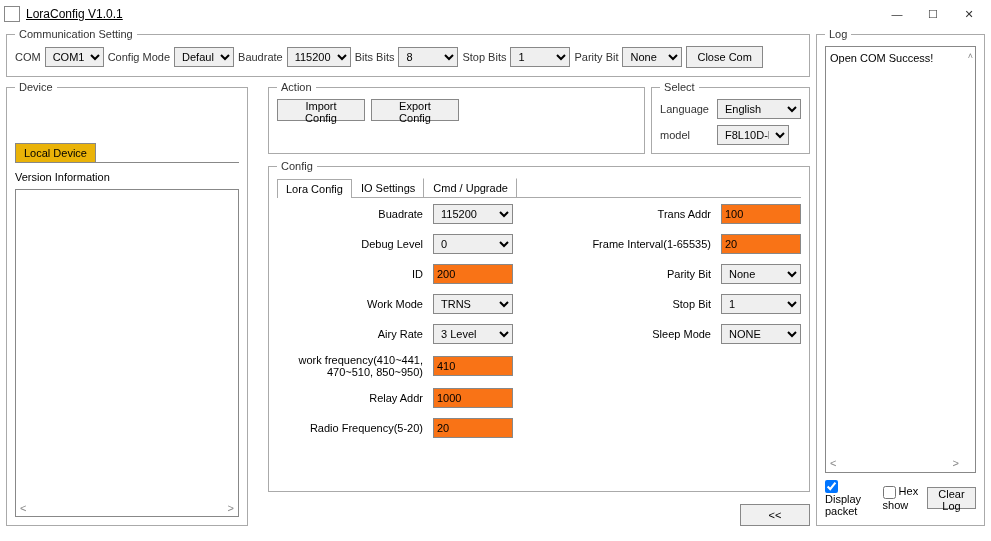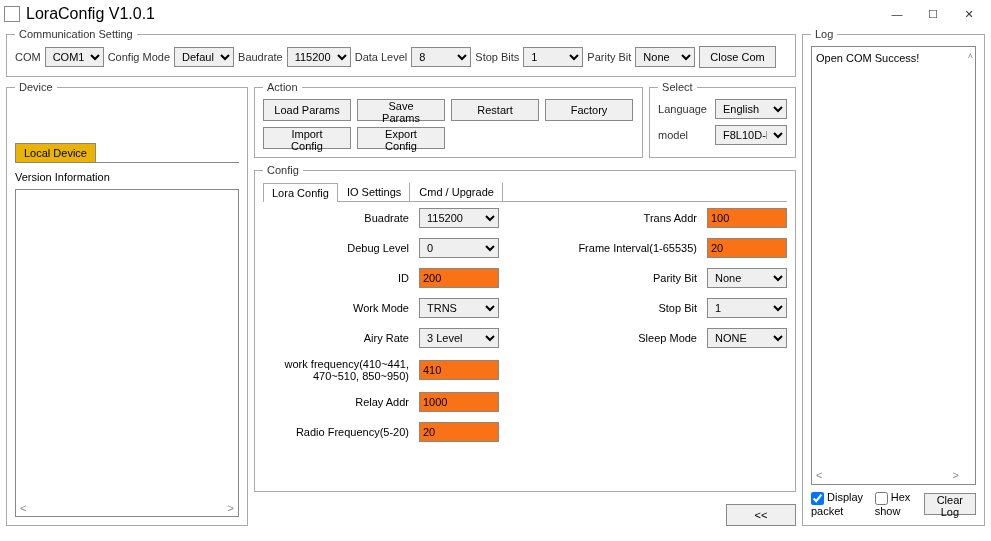--- a/index.html
+++ b/index.html
@@ -1,31 +1,31 @@
 <!DOCTYPE html>
 <html><head>
 <meta charset="utf-8">
 <style>
 * { box-sizing: border-box; font-family: "Segoe UI", Tahoma, sans-serif; font-size: 11px; }
 body { margin: 0; background: #fff; width: 991px; height: 541px; overflow: hidden; }
 .titlebar { display: flex; align-items: center; height: 28px; padding: 0 4px; }
 .titlebar .icon { width: 16px; height: 16px; margin-right: 6px; border: 1px solid #888; }
-.titlebar .title { flex: 1; font-size: 16px; }
+.titlebar .title { flex: 1; font-size: 12px; text-decoration: underline; }
 .winbtn { width: 36px; height: 24px; display: flex; align-items: center; justify-content: center; color: #333; }
 .content { display: flex; padding: 0 6px 6px 6px; gap: 6px; }
 .left { flex: 1; display: flex; flex-direction: column; gap: 4px; }
 .right { width: 218px; display: flex; flex-direction: column; }
 fieldset { border: 1px solid #aaa; padding: 6px 8px 8px 8px; margin: 0; position: relative; }
 fieldset > legend { padding: 0 4px; color: #333; }
 .row { display: flex; align-items: center; gap: 4px; flex-wrap: wrap; }
 label.lbl { color: #333; }
 select, input[type=text] { border: 1px solid #888; background: #f97316; height: 20px; padding: 0 3px; }
 select { background: #efefef; }
 button.btn { border: 1px solid #888; background: #f0f0f0; height: 22px; padding: 0 10px; cursor: pointer; }
-.mid { display: flex; gap: 6px; }
+.mid { display: flex; gap: 20px; }
 .device-box { width: 242px; }
 .device-tabs { display: flex; }
 .device-tab { border: 1px solid #888; border-bottom: none; padding: 3px 8px; background: #eab308; position: relative; top: 0; margin-top: 44px; }
 .versionbox { border: 1px solid #888; height: 328px; margin-top: 6px; position: relative; }
 .scroll-lr { position: absolute; bottom: 2px; left: 4px; right: 4px; display: flex; justify-content: space-between; color: #888; font-size: 10px; }
 .center-col { flex: 1; display: flex; flex-direction: column; gap: 6px; }
 .action-row { display: flex; gap: 6px; }
 .action-row button { width: 88px; }
 .select-grid { display: grid; grid-template-columns: auto auto; gap: 6px 8px; align-items: center; justify-content: end; }
 .config-tabs { display: flex; border-bottom: 1px solid #aaa; margin-bottom: 6px; }
@@ -58,21 +58,21 @@
 
 <fieldset>
   <legend>Communication Setting</legend>
   <div class="row">
     <label class="lbl">COM</label>
     <select style="width:59px"><option>COM1</option></select>
     <label class="lbl">Config Mode</label>
     <select style="width:60px"><option>Default</option></select>
     <label class="lbl">Baudrate</label>
     <select style="width:64px"><option>115200</option></select>
-    <label class="lbl">Data Level</label>
+    <label class="lbl">Bits Bits</label>
     <select style="width:60px"><option>8</option></select>
     <label class="lbl">Stop Bits</label>
     <select style="width:60px"><option>1</option></select>
     <label class="lbl">Parity Bit</label>
     <select style="width:60px"><option>None</option></select>
     <button class="btn">Close Com</button>
   </div>
 </fieldset>
 
 <div class="mid">
@@ -89,36 +89,30 @@
                 <span>&gt;</span>
               </div>
       </div>
     </div>
   </fieldset>
 
   <div class="center-col">
     <div style="display:flex; gap:6px">
       <fieldset style="flex:1">
         <legend>Action</legend>
-        <div class="action-row" style="margin-bottom:6px">
-          <button class="btn">Load Params</button>
-          <button class="btn">Save Params</button>
-          <button class="btn">Restart</button>
-          <button class="btn">Factory</button>
-        </div>
         <div class="action-row">
           <button class="btn">Import Config</button>
           <button class="btn">Export Config</button>
         </div>
       </fieldset>
       <fieldset style="width:130px">
         <legend>Select</legend>
         <div class="select-grid">
           <label class="lbl">Language</label>
-          <select style="width:72px"><option>English</option></select>
+          <select style="width:84px"><option>English</option></select>
           <label class="lbl">model</label>
           <select style="width:72px"><option>F8L10D-N</option></select>
         </div>
       </fieldset>
     </div>
 
     <fieldset style="flex:1">
       <legend>Config</legend>
       <div class="config-tabs">
         <div class="config-tab active">Lora Config</div>

